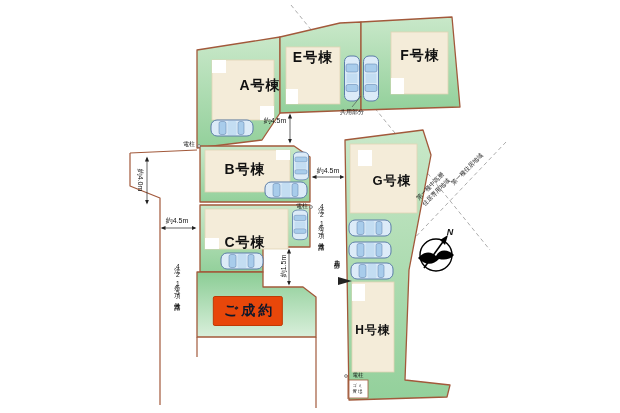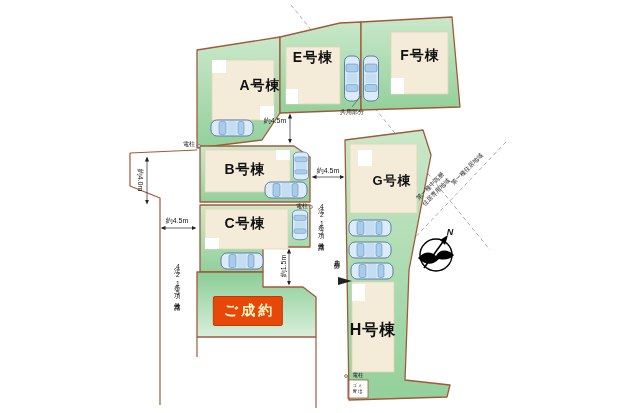--- a/index.html
+++ b/index.html
@@ -4,31 +4,31 @@
 <style>
   html,body{margin:0;padding:0;background:#fff;}
   .stage{
     position:relative;width:620px;height:413px;background:#ffffff;overflow:hidden;
     font-family:"Liberation Sans","DejaVu Sans",sans-serif;color:#111;
   }
   svg.plan{position:absolute;left:0;top:0;}
   .lbl{position:absolute;transform:translate(-50%,-50%);white-space:nowrap;line-height:1;color:#111;}
   .lot-label{font-weight:bold;font-size:14px;letter-spacing:1px;}
   .lot-label.md{font-size:13px;}
-  .lot-label.sm{font-size:16px;}
+  .lot-label.sm{font-size:12px;}
   .dim{font-size:7px;}
   .tiny{font-size:6px;}
   .vert{writing-mode:vertical-rl;text-orientation:upright;font-size:6.5px;letter-spacing:1px;}
   .rot90{transform:translate(-50%,-50%) rotate(90deg);}
   .rotm90{transform:translate(-50%,-50%) rotate(-90deg);}
   .rotm45{transform:translate(-50%,-50%) rotate(-45deg);font-size:6px;}
   .badge{
     position:absolute;transform:translate(-50%,-50%);
     background:#e8470a;border:1px solid #bf3a05;border-radius:2px;
-    color:#fef9c3;font-weight:bold;font-size:14px;letter-spacing:3px;
+    color:#0f172a;font-weight:bold;font-size:14px;letter-spacing:3px;
     padding:5px 7px 5px 10px;
   }
   .gomi{position:absolute;width:16px;font-size:4.5px;line-height:1.4;text-align:center;transform:translate(-50%,-50%);letter-spacing:1px;}
   .north{font-size:9px;font-weight:bold;font-style:italic;}
 </style>
 </head>
 <body>
 
 <div class="stage">
 
@@ -141,21 +141,21 @@
       <line x1="424" y1="268" x2="445" y2="239" stroke="#000" stroke-width="1.6"></line>
       <polygon points="448,235 440,240 445,245" fill="#000"></polygon>
       <path d="M418,258 C425,250 432,252 436,256 C440,248 449,250 454,255 C450,260 444,260 439,259 C433,266 424,265 418,258 Z" fill="#000"></path>
     </g>
   </svg>
 
   <div class="lbl lot-label" style="left:240px;top:85px;margin-left:20px;">A号棟</div>
   <div class="lbl lot-label" style="left:313px;top:57px;">E号棟</div>
   <div class="lbl lot-label" style="left:420px;top:55px;">F号棟</div>
   <div class="lbl lot-label" style="left:245px;top:169px;">B号棟</div>
-  <div class="lbl lot-label" style="left:245px;top:223px;">C号棟</div>
+  <div class="lbl lot-label" style="left:245px;top:242px;">C号棟</div>
   <div class="lbl lot-label md" style="left:376px;top:180px;margin-left:16px;">G号棟</div>
   <div class="lbl lot-label sm" style="left:373px;top:330px;">H号棟</div>
 
   <div class="badge" style="left:248px;top:311px;">ご成約</div>
 
   <div class="lbl vert" style="left:177px;top:281px;">法42条1項5号道路</div>
   <div class="lbl vert" style="left:321px;top:221px;">法42条1項2号道路</div>
 
   <div class="lbl dim rot90" style="left:140px;top:180px;">約4.0m</div>
   <div class="lbl dim" style="left:177px;top:220px;">約4.5m</div>

